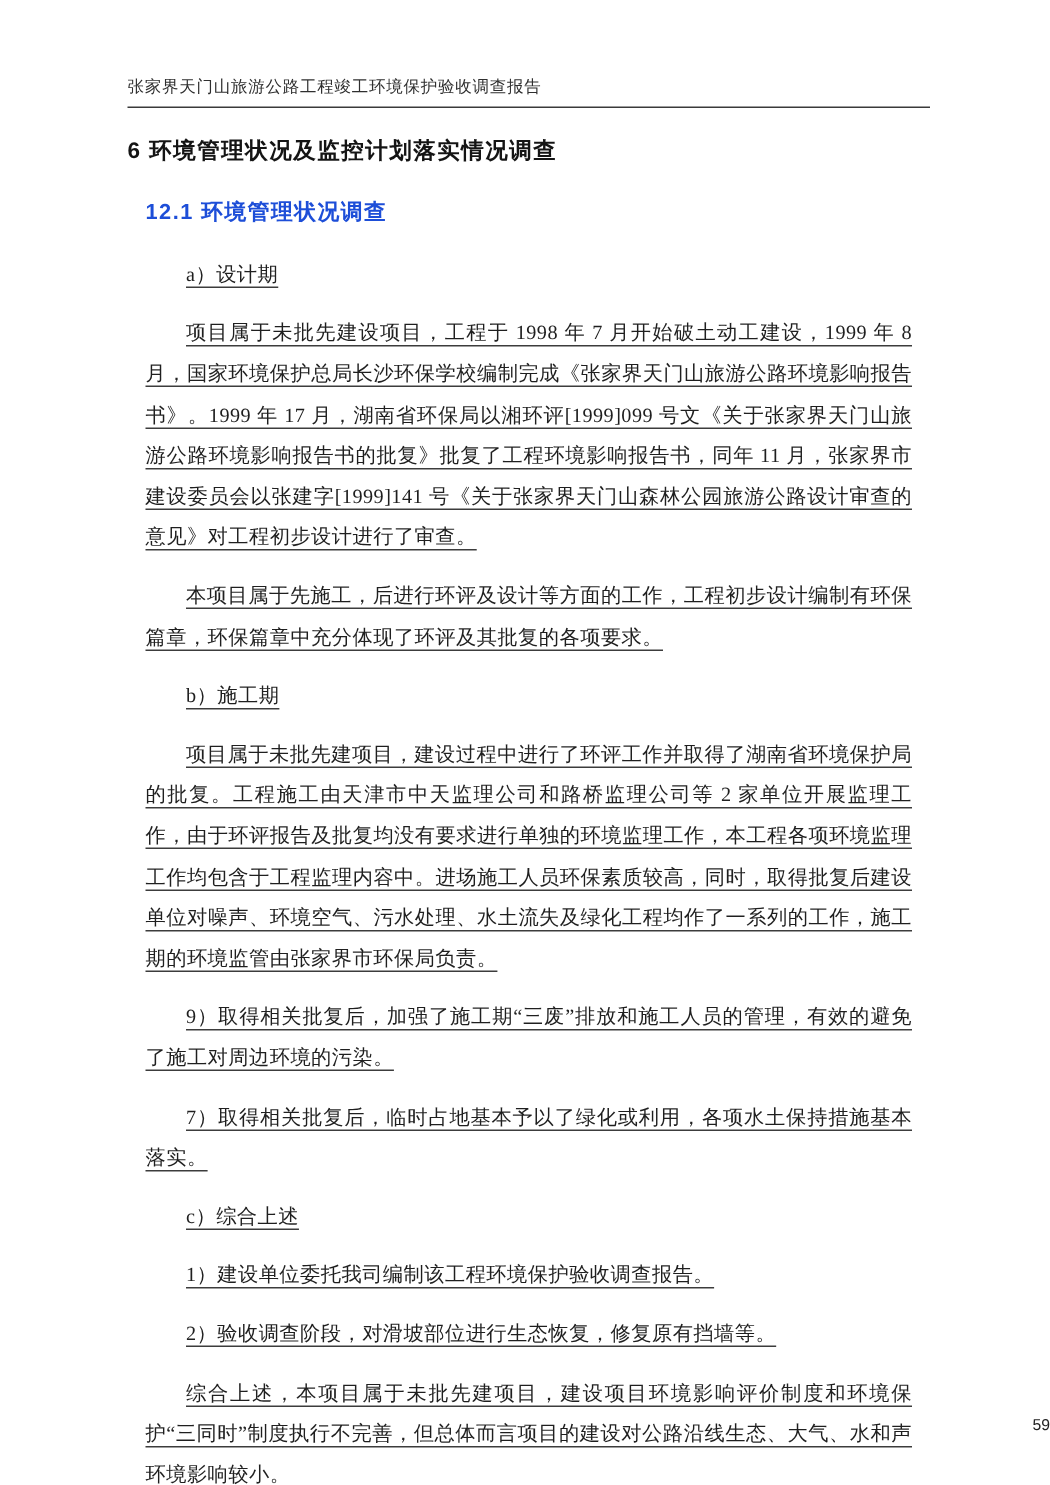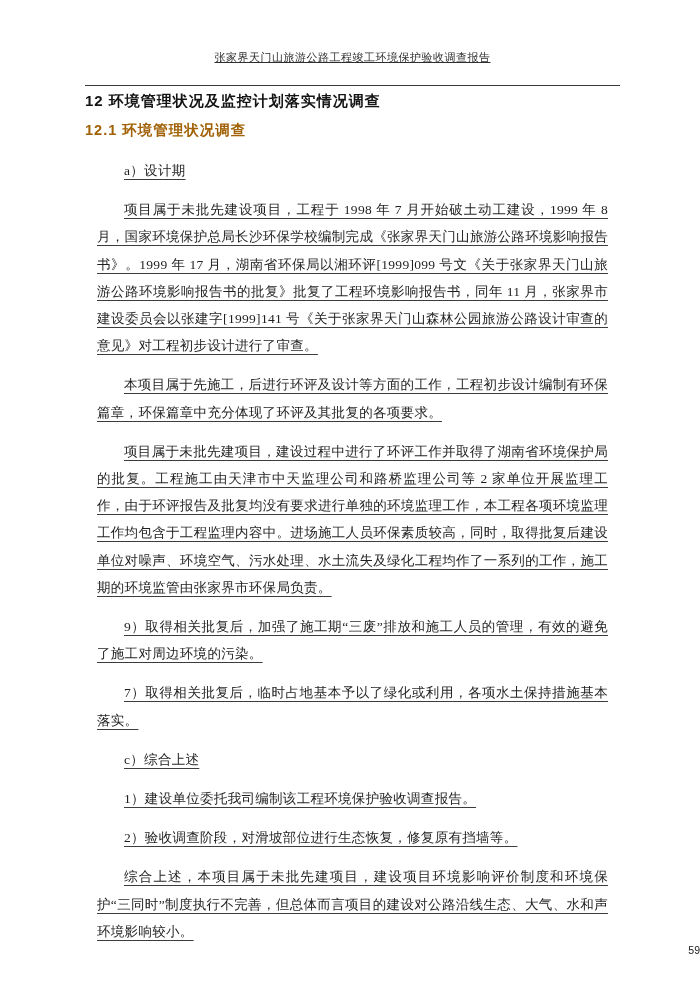--- a/index.html
+++ b/index.html
@@ -14,51 +14,50 @@
     background: #ffffff;
     overflow: hidden;
     font-family: "Liberation Serif", "DejaVu Serif", serif;
     color: #1f1f1f;
   }
   .header {
     position: absolute;
     top: 50px;
     left: 85px;
     width: 535px;
-    text-align: center;
+    text-align: left;
     font-size: 11px;
     letter-spacing: 0.5px;
     color: #2f2f2f;
-    padding-bottom: 20px;
+    padding-bottom: 6px;
     border-bottom: 1.5px solid #3a3a3a;
-    text-decoration: underline;
   }
   .content {
     position: absolute;
     top: 86px;
     left: 85px;
     width: 535px;
   }
   .h1 {
     margin: 0;
     font-family: "Liberation Sans", "DejaVu Sans", sans-serif;
     font-weight: bold;
     font-size: 15px;
     line-height: 30px;
     letter-spacing: 1px;
     color: #141414;
   }
   .h2 {
-    margin: 0;
+    margin: 12px;
     font-family: "Liberation Sans", "DejaVu Sans", sans-serif;
     font-weight: bold;
     font-size: 14.5px;
     line-height: 29px;
     letter-spacing: 1px;
-    color: #a16207;
+    color: #1d4ed8;
   }
   .h3 {
     margin: 0;
     font-family: "Liberation Serif", "DejaVu Serif", serif;
     font-weight: normal;
     font-size: 14px;
     line-height: 29px;
     letter-spacing: 0.5px;
     color: #1a1a1a;
   }
@@ -95,26 +94,27 @@
 </head>
 <body>
 
 <div class="page">
 
   <div class="header">
     <span>张家界天门山旅游公路工程竣工环境保护验收调查报告</span>
   </div>
 
   <div class="content">
-    <h1 class="h1">12 环境管理状况及监控计划落实情况调查</h1>
+    <h1 class="h1">6 环境管理状况及监控计划落实情况调查</h1>
     <h2 class="h2">12.1 环境管理状况调查</h2>
     <div id="paragraph-list">
         <p class="para sub">a）设计期</p>
         <p class="para">项目属于未批先建设项目，工程于 1998 年 7 月开始破土动工建设，1999 年 8 月，国家环境保护总局长沙环保学校编制完成《张家界天门山旅游公路环境影响报告书》。1999 年 17 月，湖南省环保局以湘环评[1999]099 号文《关于张家界天门山旅游公路环境影响报告书的批复》批复了工程环境影响报告书，同年 11 月，张家界市建设委员会以张建字[1999]141 号《关于张家界天门山森林公园旅游公路设计审查的意见》对工程初步设计进行了审查。</p>
         <p class="para">本项目属于先施工，后进行环评及设计等方面的工作，工程初步设计编制有环保篇章，环保篇章中充分体现了环评及其批复的各项要求。</p>
+        <p class="para sub">b）施工期</p>
         <p class="para">项目属于未批先建项目，建设过程中进行了环评工作并取得了湖南省环境保护局的批复。工程施工由天津市中天监理公司和路桥监理公司等 2 家单位开展监理工作，由于环评报告及批复均没有要求进行单独的环境监理工作，本工程各项环境监理工作均包含于工程监理内容中。进场施工人员环保素质较高，同时，取得批复后建设单位对噪声、环境空气、污水处理、水土流失及绿化工程均作了一系列的工作，施工期的环境监管由张家界市环保局负责。</p>
         <p class="para">9）取得相关批复后，加强了施工期“三废”排放和施工人员的管理，有效的避免了施工对周边环境的污染。</p>
         <p class="para">7）取得相关批复后，临时占地基本予以了绿化或利用，各项水土保持措施基本落实。</p>
         <p class="para sub">c）综合上述</p>
         <p class="para sub gap">1）建设单位委托我司编制该工程环境保护验收调查报告。</p>
         <p class="para sub gap">2）验收调查阶段，对滑坡部位进行生态恢复，修复原有挡墙等。</p>
         <p class="para gap">综合上述，本项目属于未批先建项目，建设项目环境影响评价制度和环境保护“三同时”制度执行不完善，但总体而言项目的建设对公路沿线生态、大气、水和声环境影响较小。</p>
       </div>
   </div>
 

